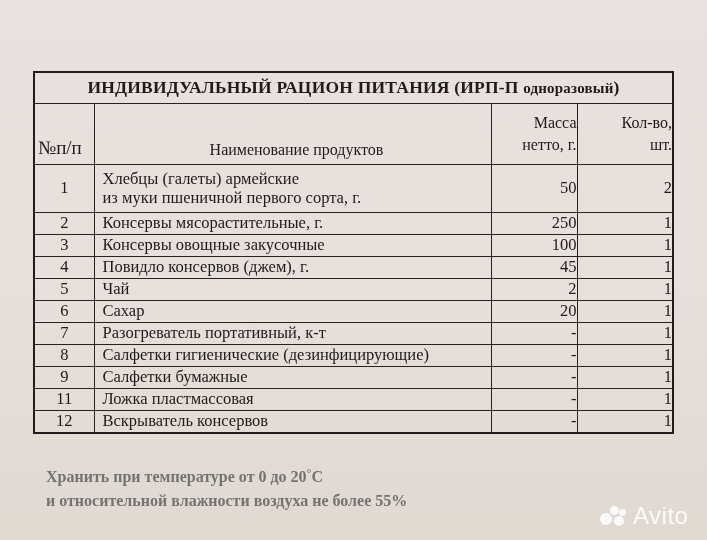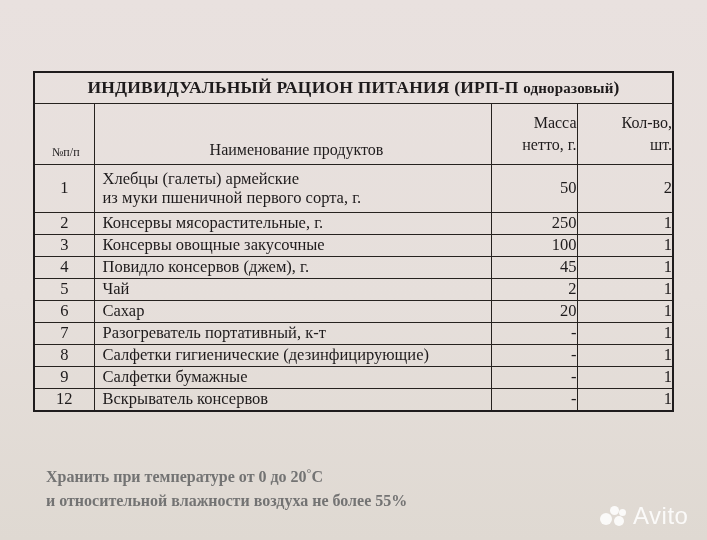--- a/index.html
+++ b/index.html
@@ -18,21 +18,21 @@
     .doc-table td, .doc-table th {
       border: 1.5px solid #26221f;
       padding: 0; font-weight: normal; line-height: 1.1;
     }
     .title-cell {
       height: 30px; text-align: center; font-weight: bold !important;
       font-size: 17.5px; letter-spacing: 0.2px; white-space: nowrap;
     }
     .title-small { font-size: 15px; }
     .hdr th { height: 55px; font-size: 16px; vertical-align: bottom; padding-bottom: 5px !important; }
-    .hdr th.c-num { text-align: center; padding-left: 3px !important; font-size: 12px; }
+    .hdr th.c-num { text-align: left; padding-left: 3px !important; font-size: 19px; }
     .hdr th.c-mass, .hdr th.c-qty { vertical-align: middle; padding-bottom: 0 !important; line-height: 1.35; }
     .row td { height: 21px; font-size: 16.5px; }
     .row.tall td { height: 47px; }
     .c-num { text-align: center; }
     .c-name { text-align: left; padding-left: 8px !important; white-space: nowrap; }
     .c-mass, .c-qty { text-align: right; }
     .name-line { display: block; }
     .note {
       position: absolute; left: 46px; top: 461px;
       font-family: "Liberation Serif", serif; font-weight: bold; font-size: 16px;
@@ -124,20 +124,26 @@
     <td class="c-mass">-</td>
     <td class="c-qty">1</td>
   </tr>
   <tr class="row">
     <td class="c-num">9</td>
     <td class="c-name">Салфетки бумажные</td>
     <td class="c-mass">-</td>
     <td class="c-qty">1</td>
   </tr>
   <tr class="row">
+    <td class="c-num">11</td>
+    <td class="c-name">Ложка пластмассовая</td>
+    <td class="c-mass">-</td>
+    <td class="c-qty">1</td>
+  </tr>
+  <tr class="row">
     <td class="c-num">12</td>
     <td class="c-name">Вскрыватель консервов</td>
     <td class="c-mass">-</td>
     <td class="c-qty">1</td>
   </tr>
 </tbody>
   </table>
 
 <div class="note">
   <div><span>Хранить при температуре от 0 до 20</span><sup>°</sup><span>С</span></div>

